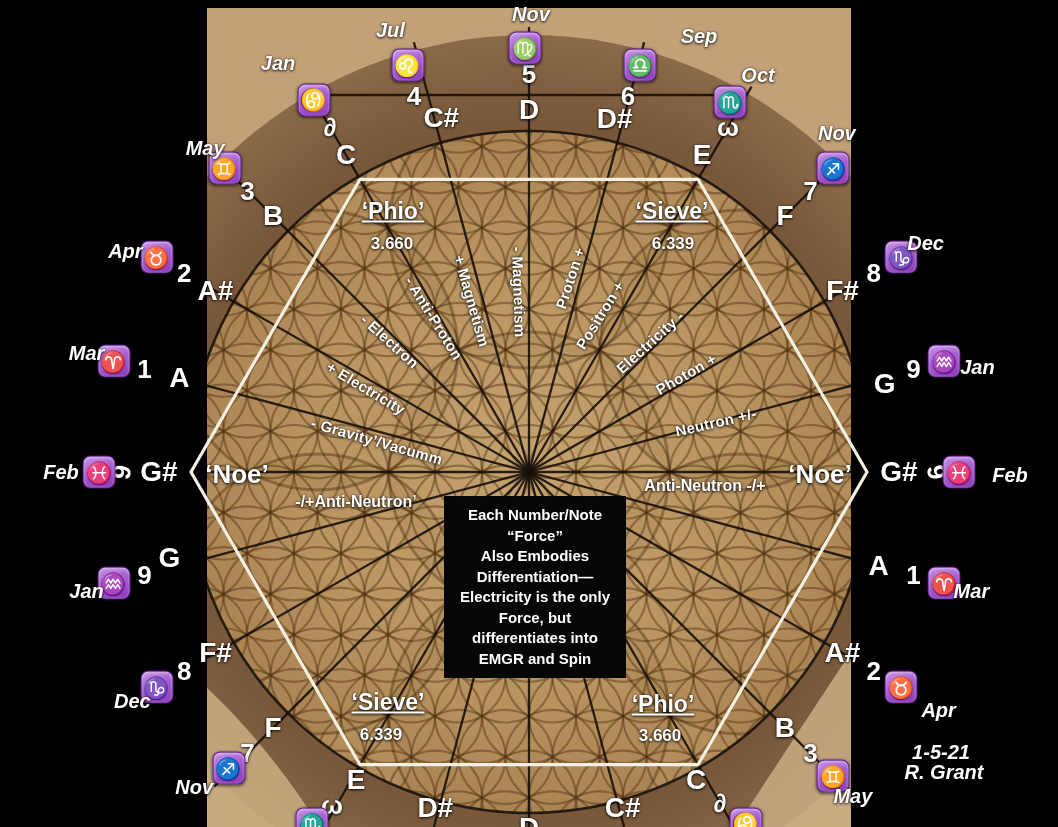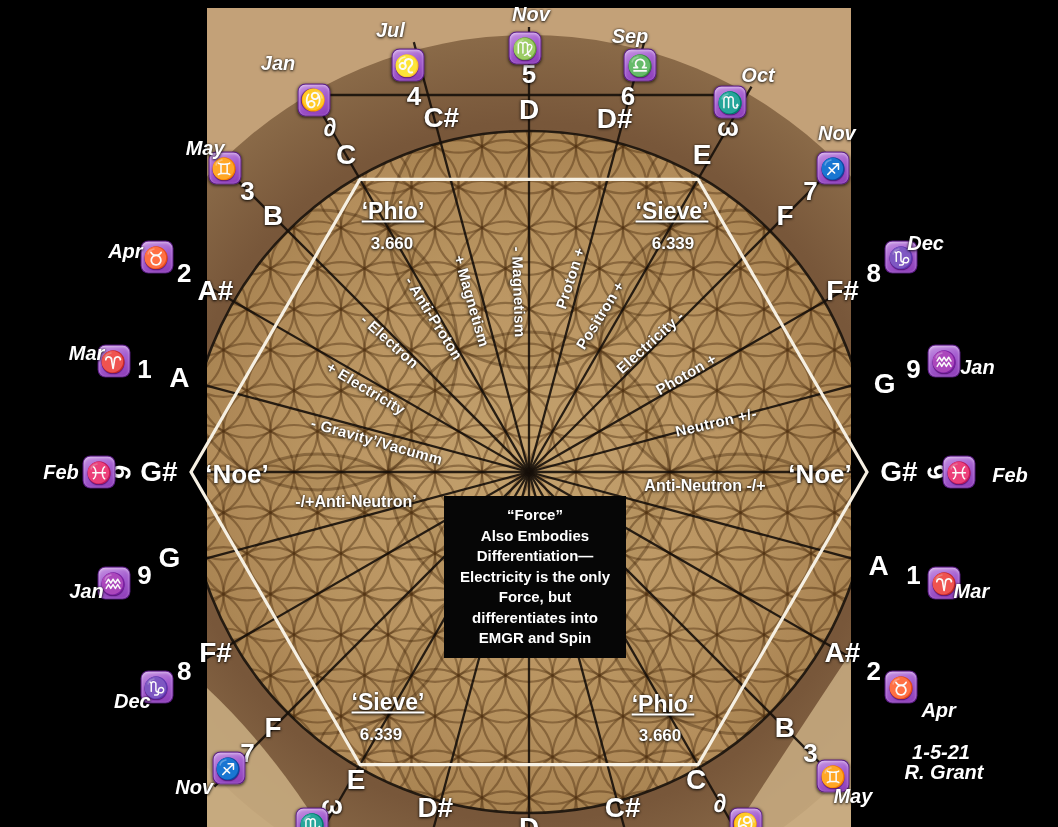--- a/index.html
+++ b/index.html
@@ -358,20 +358,21 @@
   <div class="lbl qvalue" style="left:381px;top:735px">6.339</div>
   <div class="lbl qtitle" style="left:663px;top:704px">‘Phio’</div>
   <div class="lbl qvalue" style="left:660px;top:736px">3.660</div>
 
   <div class="lbl noe" style="left:237px;top:474px">‘Noe’</div>
   <div class="lbl anno" style="left:356px;top:502px">-/+Anti-Neutron’</div>
   <div class="lbl noe" style="left:820px;top:474px">‘Noe’</div>
   <div class="lbl anno" style="left:705px;top:486px">Anti-Neutron  -/+</div>
 
   <div id="center-box">
+      <div>Each Number/Note</div>
       <div>“Force”</div>
       <div>Also Embodies</div>
       <div>Differentiation—</div>
       <div>Electricity is the only</div>
       <div>Force, but</div>
       <div>differentiates into</div>
       <div>EMGR and Spin</div>
     </div>
 
   <div class="lbl credit" style="left:944px;top:772px">R. Grant</div>
@@ -381,21 +382,21 @@
     <div class="lbl digit" style="left: 529px; top: 74px;">5</div>
     <div class="chip" style="left: 525px; top: 48px;">
       <span>♍</span>
     </div>
     <div class="lbl month" style="left: 531px; top: 14px;">Nov</div>
     <div class="lbl note" style="left: 614.692px; top: 119.335px;">D#</div>
     <div class="lbl digit" style="left: 628.01px; top: 95.5615px;">6</div>
     <div class="chip" style="left: 640.292px; top: 64.6519px;">
       <span>♎</span>
     </div>
-    <div class="lbl month" style="left: 630px; top: 35.606px;">Sep</div>
+    <div class="lbl month" style="left: 699px; top: 35.606px;">Sep</div>
     <div class="lbl note" style="left: 702px; top: 155.499px;">E</div>
     <div class="lbl digit" style="left: 728px; top: 127.322px;">ω</div>
     <div class="chip" style="left: 730px; top: 101.609px;">
       <span>♏</span>
     </div>
     <div class="lbl month" style="left: 758px; top: 75.3604px;">Oct</div>
     <div class="lbl note" style="left: 784.973px; top: 216.027px;">F</div>
     <div class="lbl digit" style="left: 810.428px; top: 190.572px;">7</div>
     <div class="chip" style="left: 833.056px; top: 167.944px;">
       <span>♐</span>

